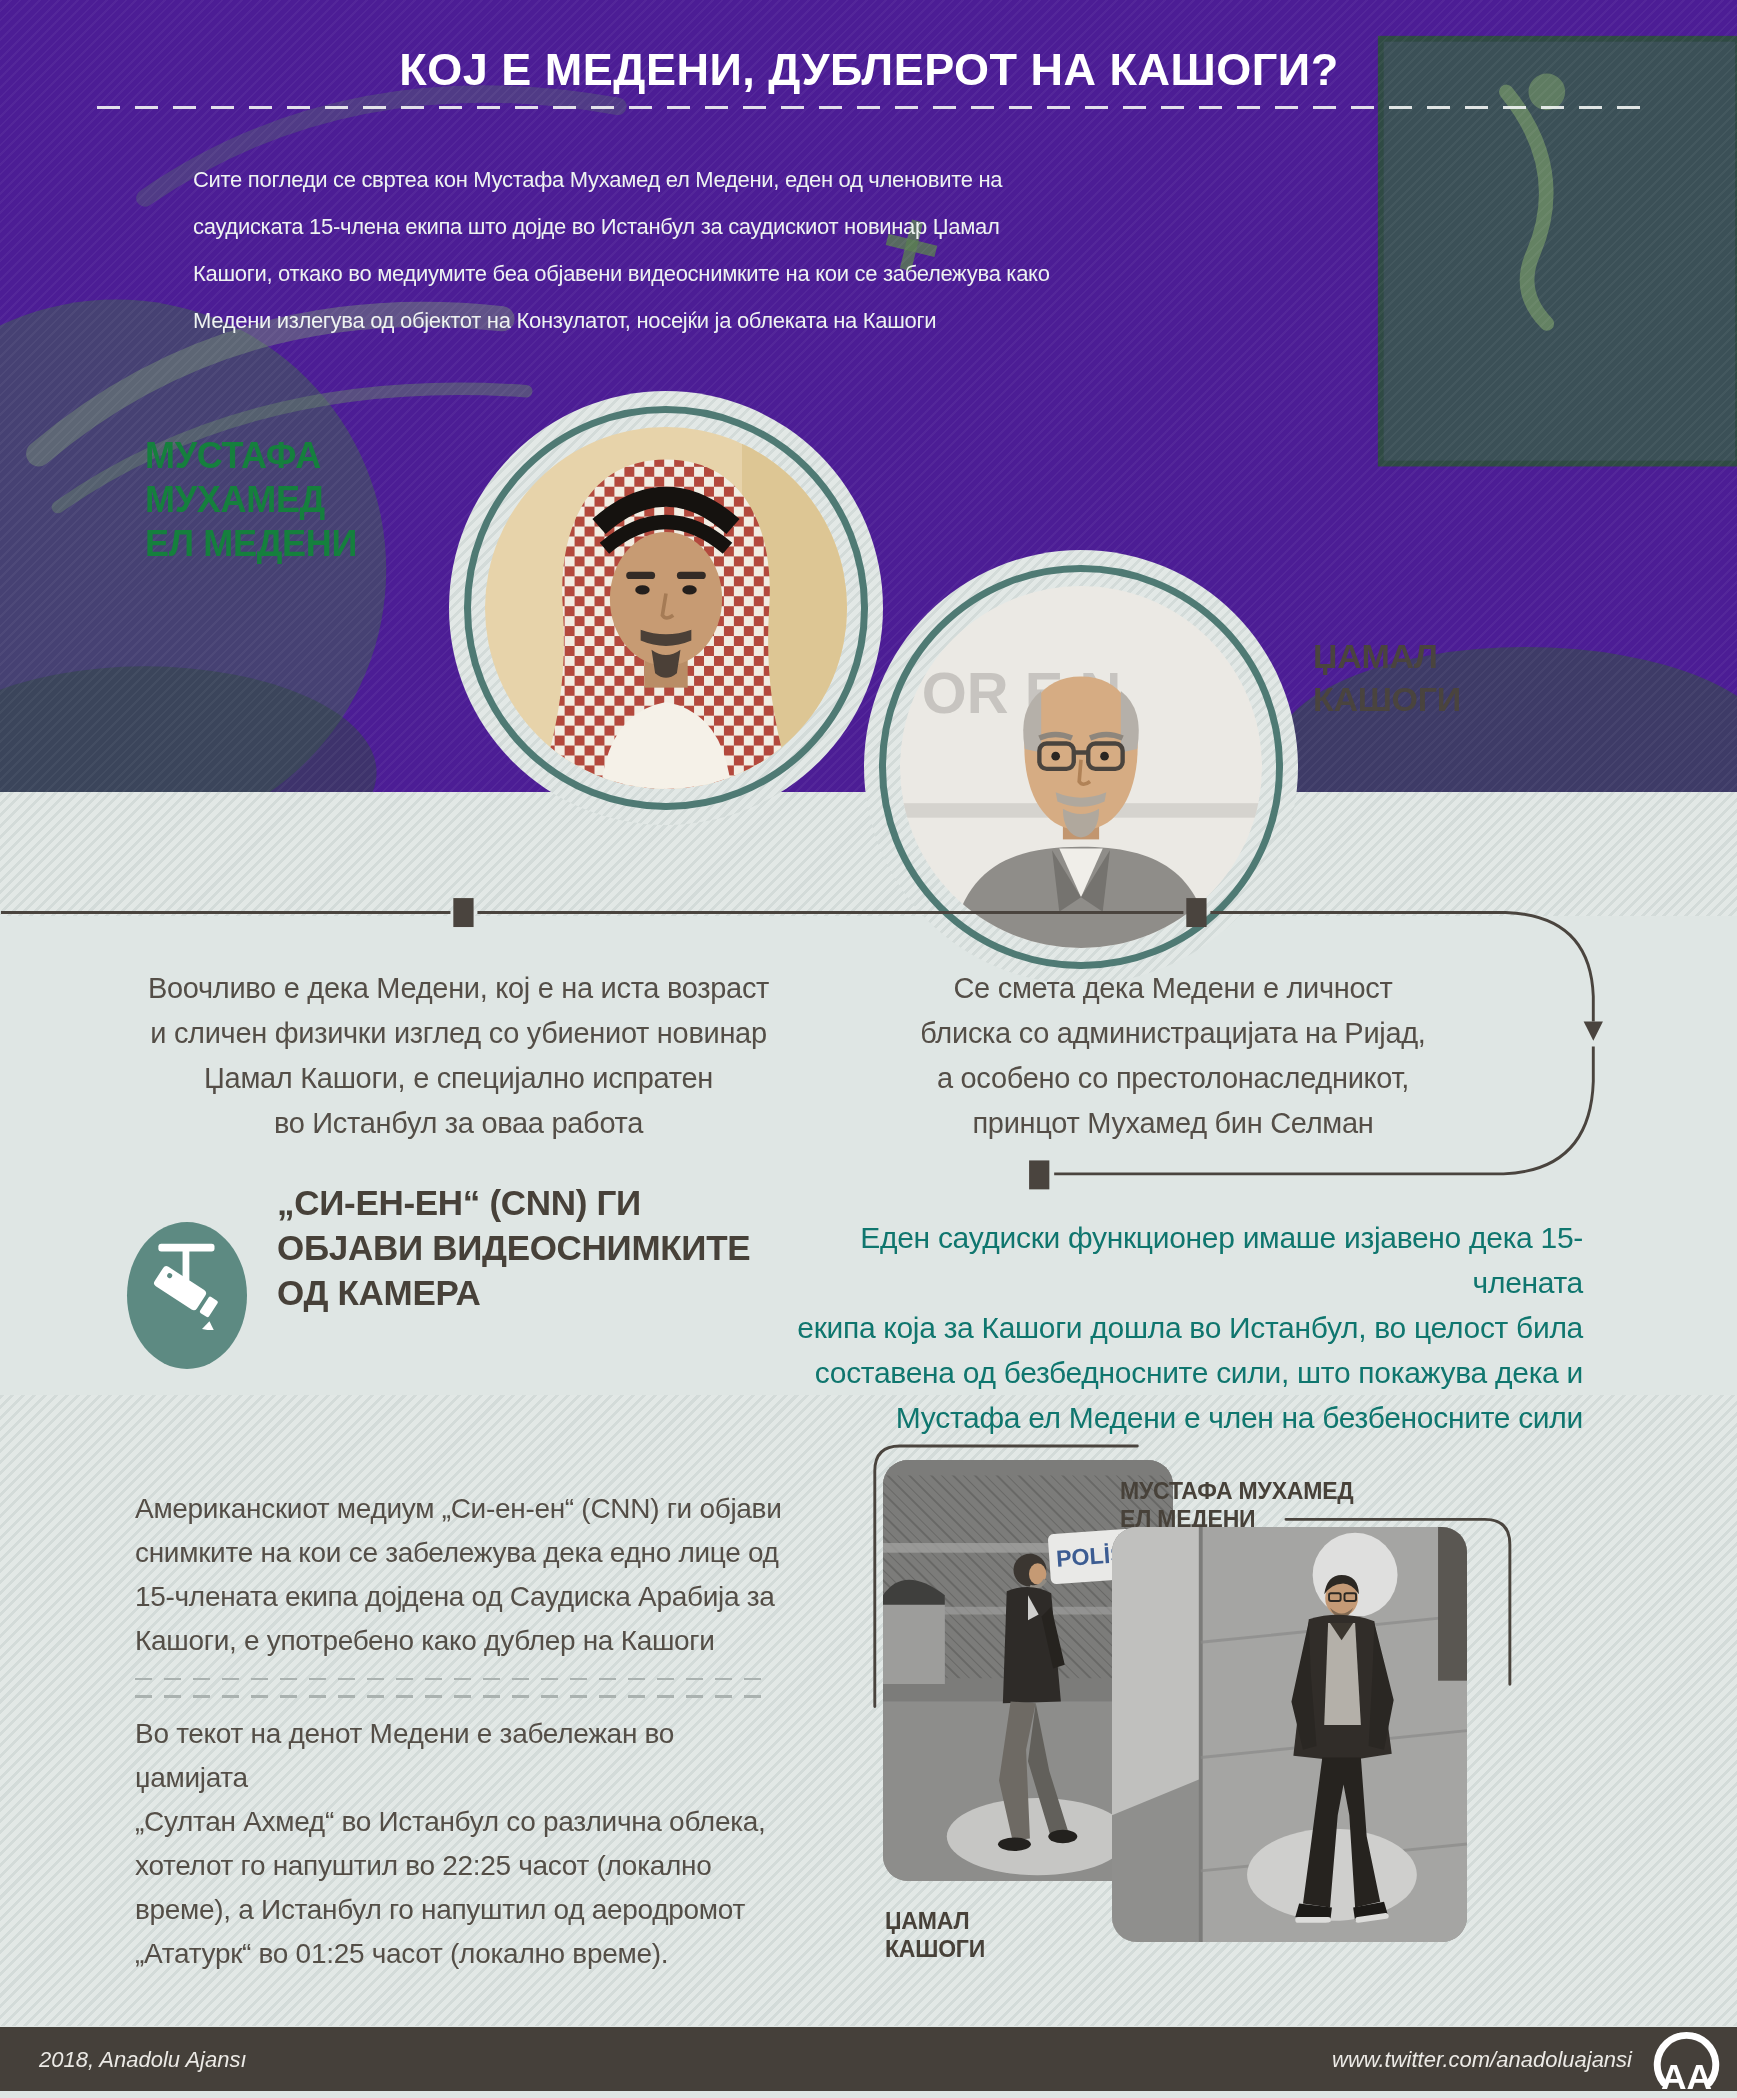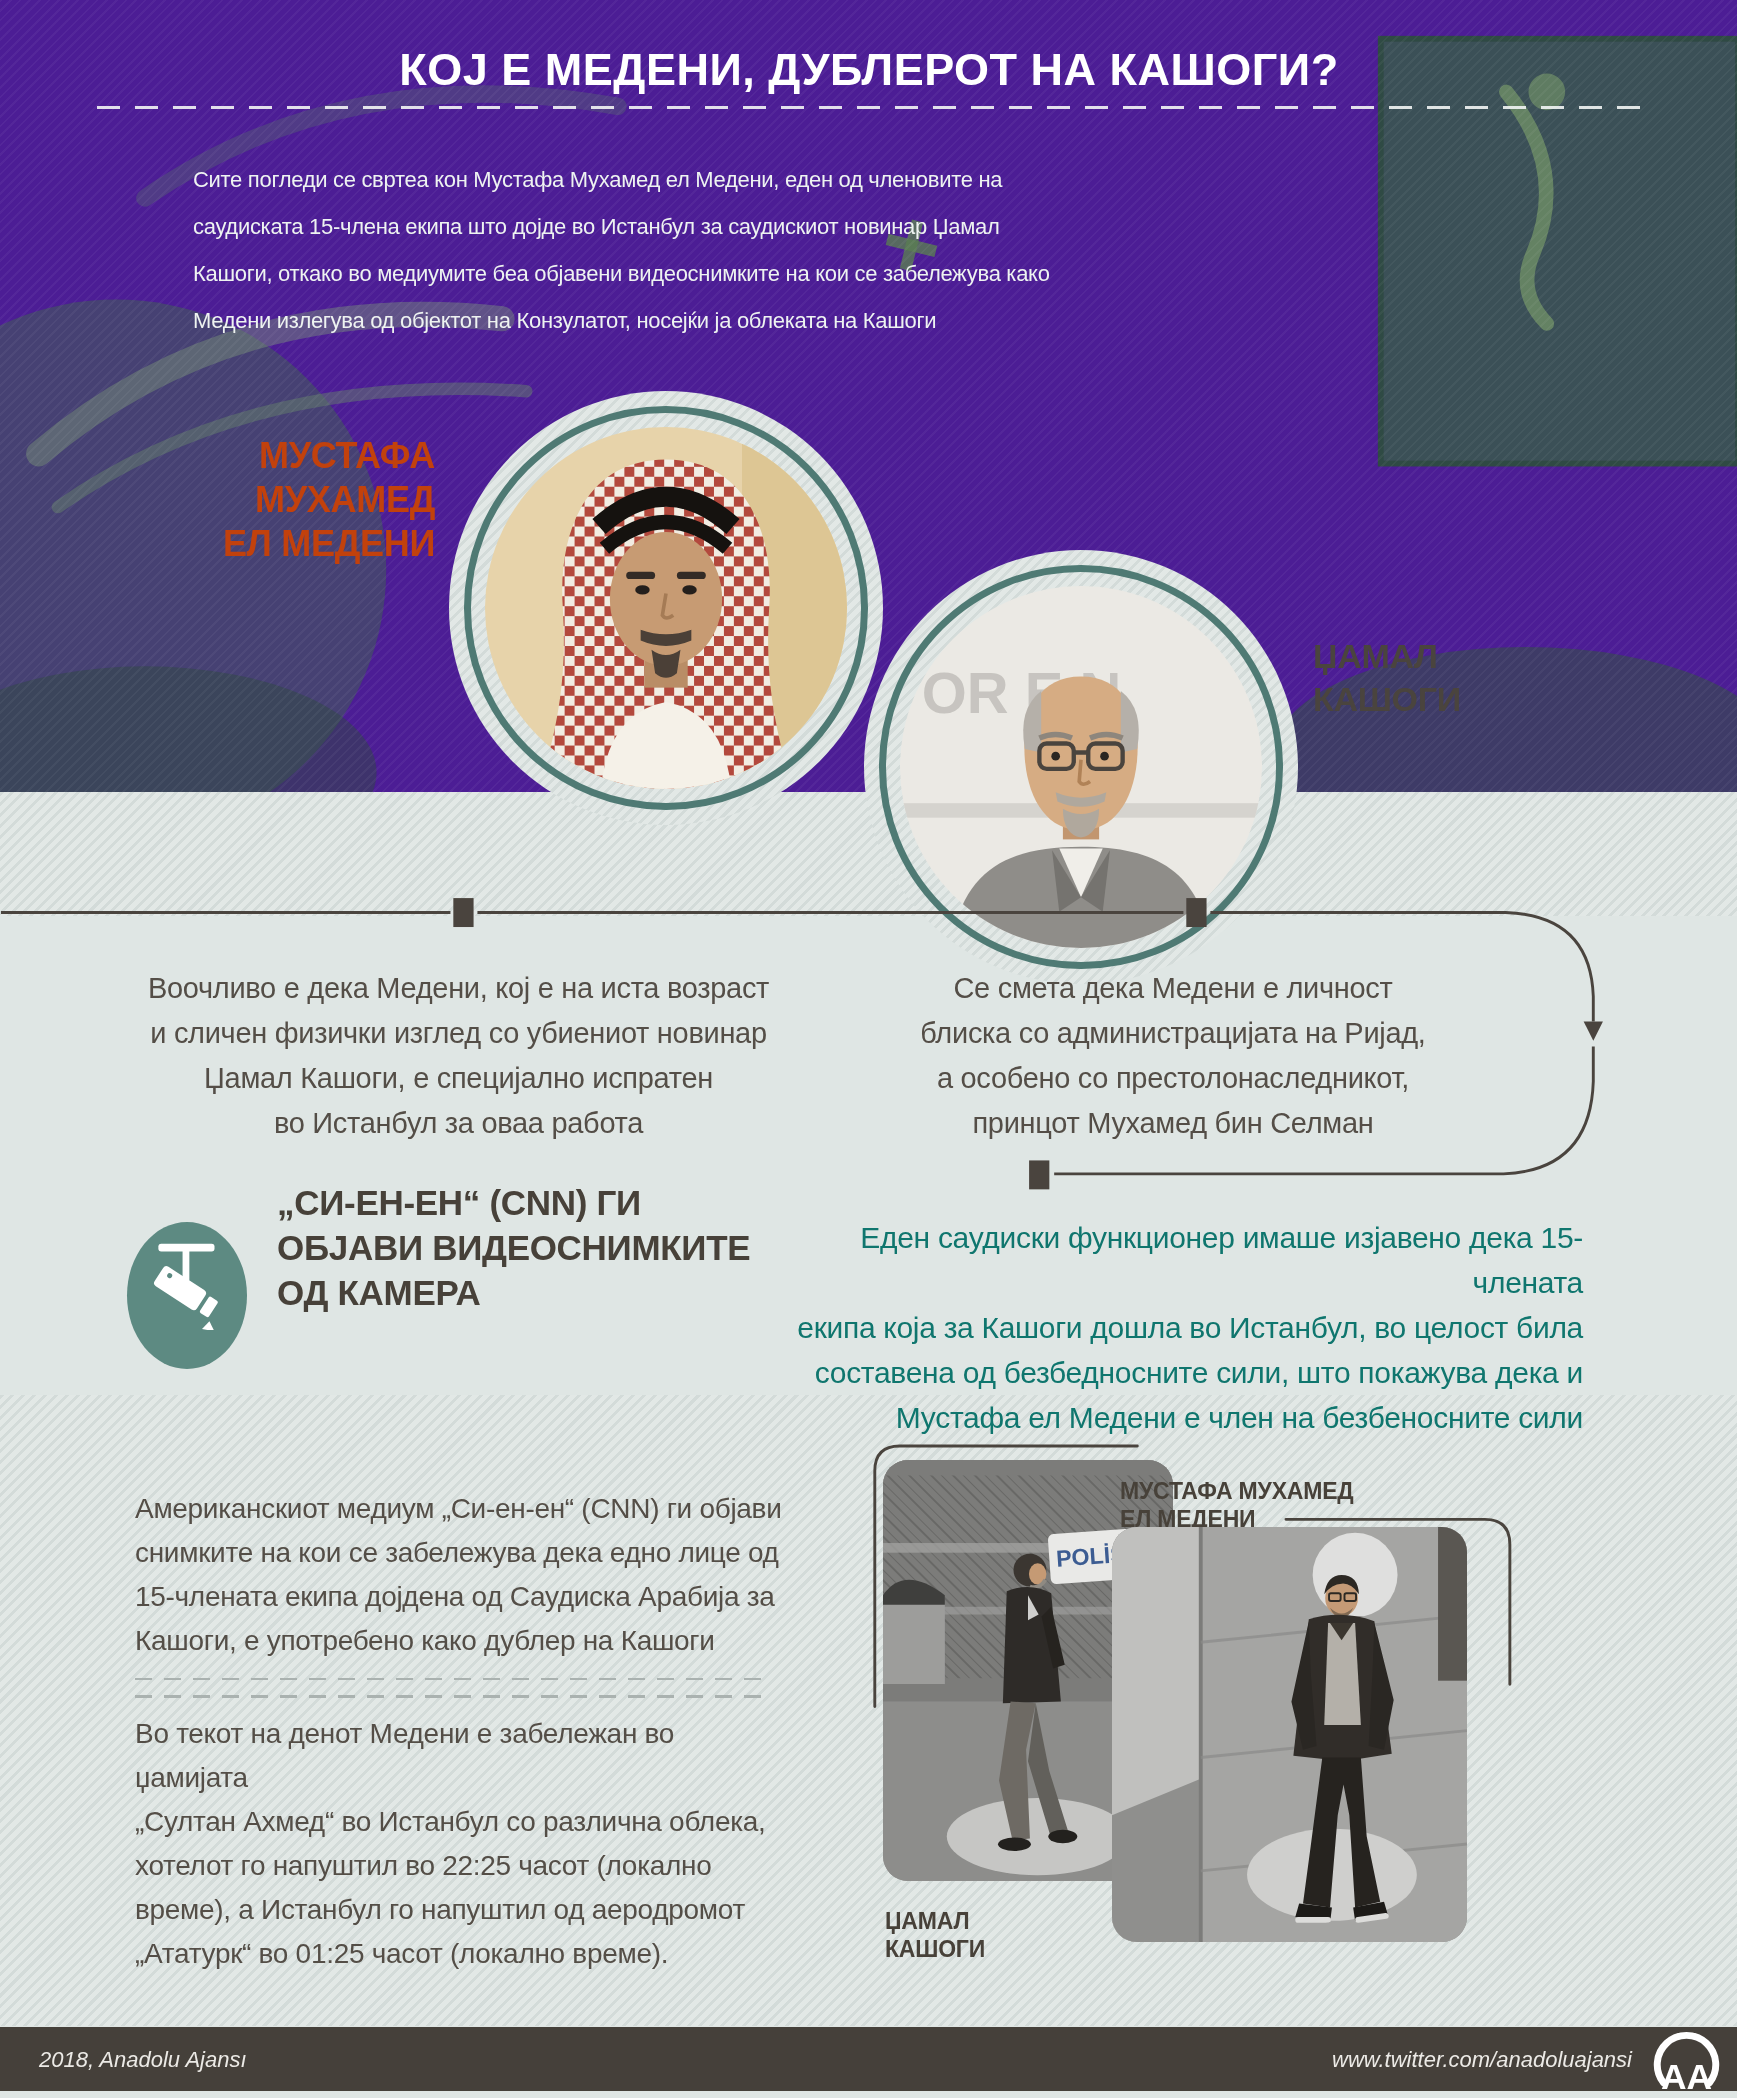--- a/index.html
+++ b/index.html
@@ -44,22 +44,22 @@
   
   .pcircle{position:absolute;width:434px;height:434px;border-radius:50%;
     background:#dbe2e0;
     background-image:repeating-linear-gradient(135deg,#d3dbd9 0 2.9px,#e2e8e6 2.9px 7.7px);}
   .pcircle .ring{position:absolute;inset:15.4px;border-radius:50%;border:7.7px solid #4f7a74;}
   .pcircle .photo{position:absolute;inset:36px;border-radius:50%;overflow:hidden;}
   .pcircle .photo svg{display:block;width:100%;height:100%;}
   .circle-medeni{left:449px;top:391px;}
   .circle-khashoggi{left:864px;top:550px;}
   .name-medeni{
-    position:absolute;left:145px;top:434px;width:290px;text-align:right;
-    font-size:36px;font-weight:700;line-height:44px;color:#c2410c;letter-spacing:-0.3px;
+    position:absolute;left:145px;top:434px;width:290px;text-align:left;
+    font-size:36px;font-weight:700;line-height:44px;color:#15803d;letter-spacing:-0.3px;
   }
   .name-khashoggi{
     position:absolute;left:1313px;top:635px;width:309px;text-align:left;
     font-size:34px;font-weight:700;line-height:43px;color:#4a443e;letter-spacing:-0.3px;
   }
   .name-line{display:block;}
   
   .flow-svg{position:absolute;left:0;top:792px;width:1738px;height:434px;}
   .fact{
     position:absolute;text-align:center;font-size:29px;line-height:45px;

